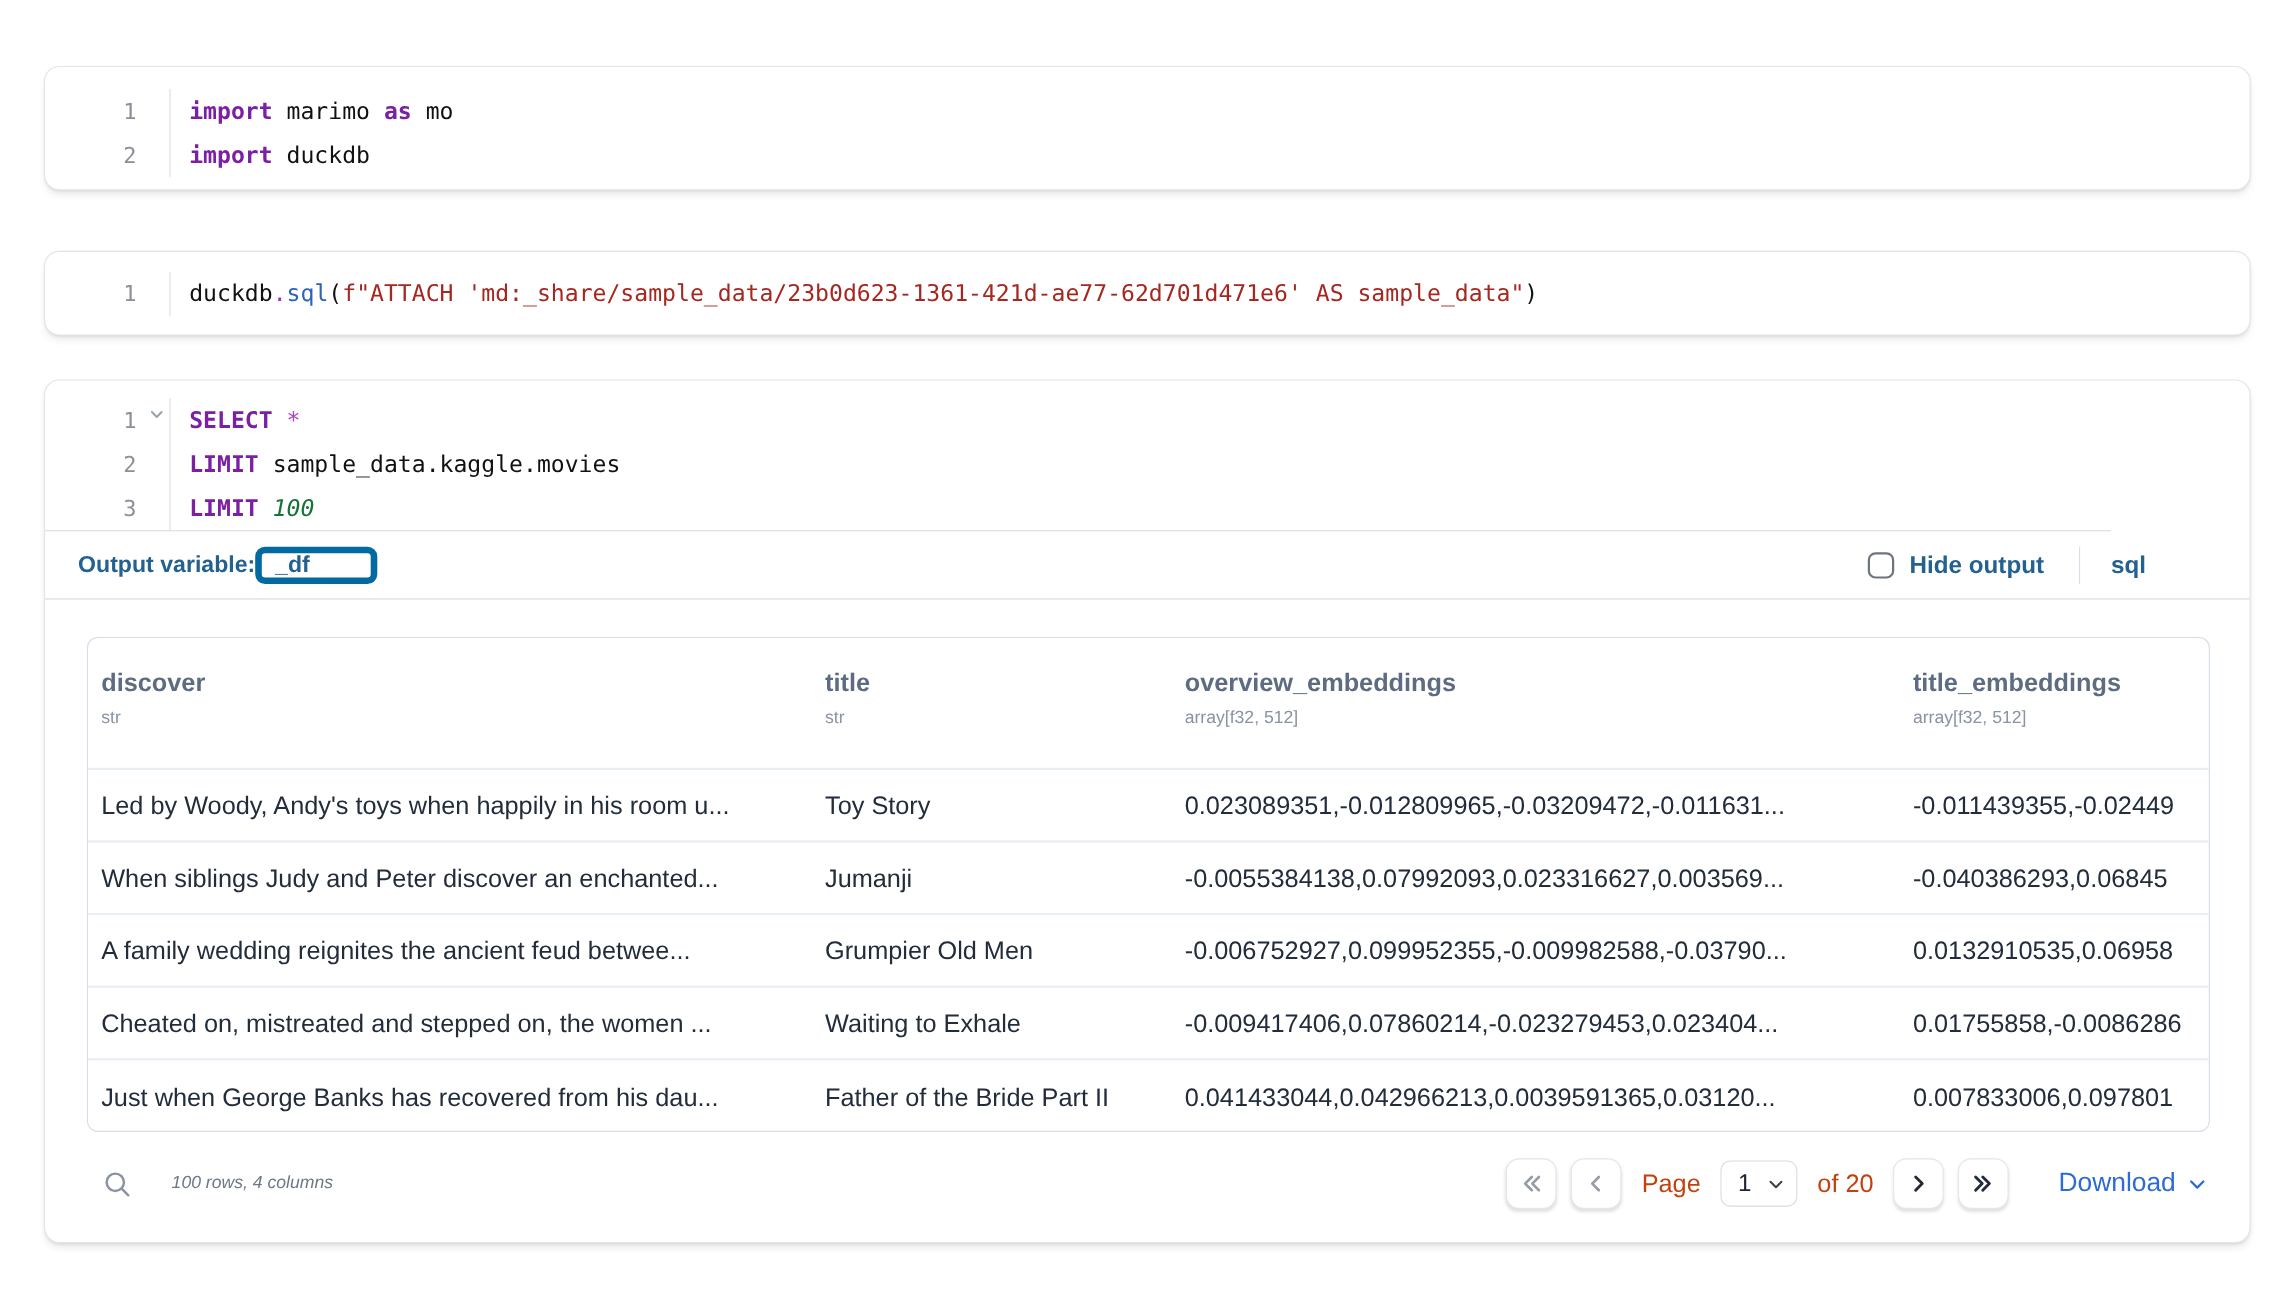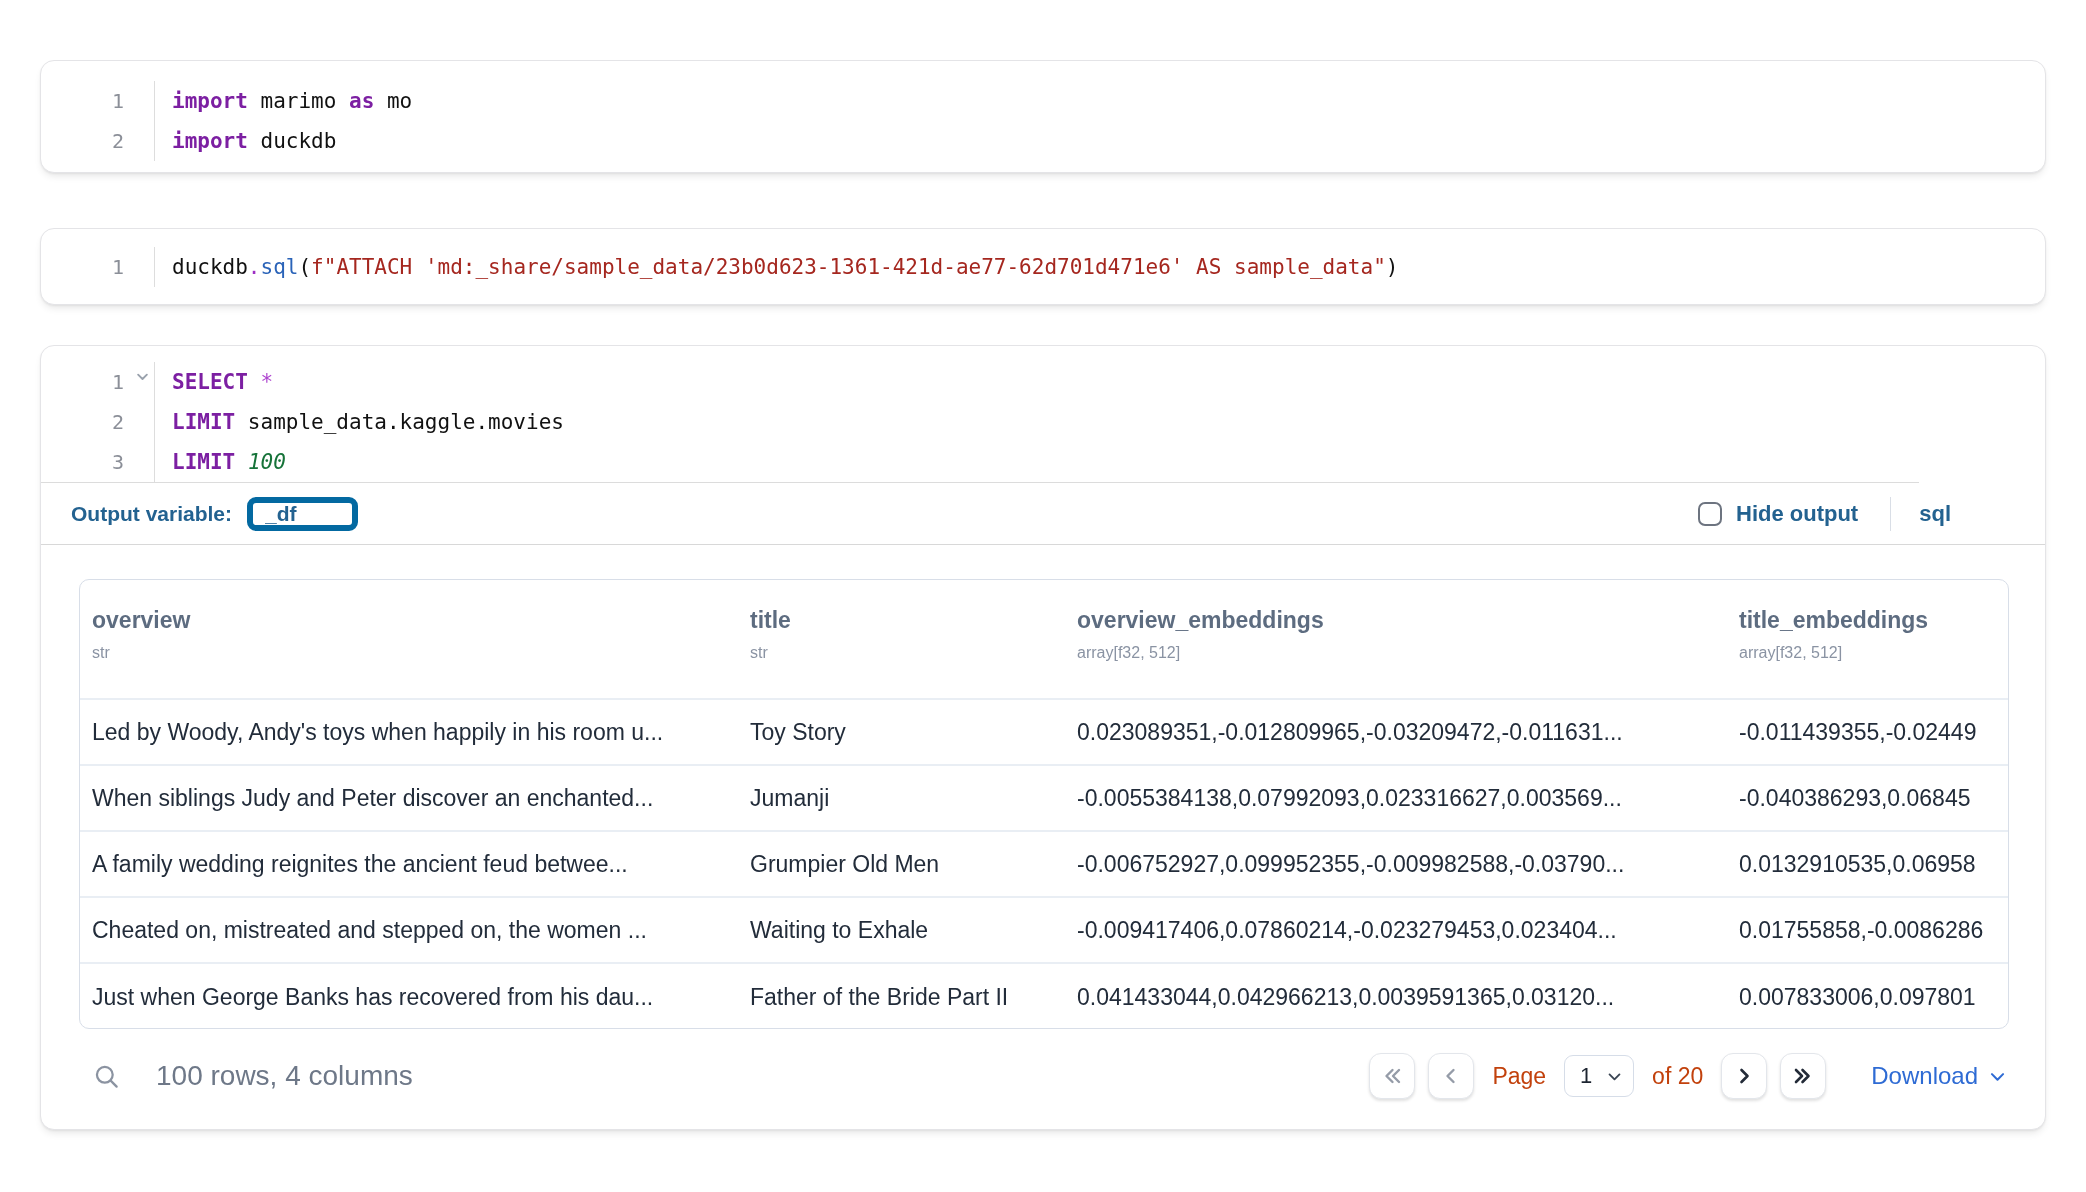--- a/index.html
+++ b/index.html
@@ -31,21 +31,21 @@
   .tk-kw{color:var(--kw);font-weight:bold;}
   .tk-pl{color:var(--code);}
   .tk-fn{color:var(--fn);}
   .tk-op{color:var(--op);}
   .tk-str{color:var(--str);}
   .tk-num{color:var(--num);font-style:italic;}
   .tk-star{color:var(--star);}
 
   .outbar{height:62px;display:flex;align-items:center;justify-content:space-between;
           padding:0 94px 0 30px;border-bottom:1px solid #d8d8d8;}
-  .outbar-left{display:flex;align-items:center;gap:15px;}
+  .outbar-left{display:flex;align-items:center;}
   .outvar-label{color:var(--ui-blue);font-weight:bold;font-size:21px;}
   .outvar-input{width:111px;height:34px;border:6px solid #0369a1;border-radius:9px;
                 padding:0 10px 0 12px;color:var(--ui-blue);font-weight:bold;font-size:21px;
                 font-family:"Liberation Sans",sans-serif;outline:none;background:#fff;}
   .outbar-right{display:flex;align-items:center;}
   .checkbox{width:24px;height:24px;border:2.5px solid #6d7480;border-radius:7px;background:#fff;
             display:inline-block;cursor:pointer;}
   .hide-label{margin-left:14px;color:var(--ui-blue);font-weight:bold;font-size:22px;}
   .vdivider{width:1px;height:34px;background:#d9dee6;margin:0 28px 0 32px;}
   .lang-label{color:var(--ui-blue);font-weight:bold;font-size:22px;}
@@ -57,21 +57,21 @@
   .thead{height:120px;padding-top:26px;border-bottom:2px solid #e9eef4;}
   .th-name{font-size:23px;font-weight:bold;color:var(--headtext);line-height:28px;}
   .th-type{margin-top:8px;font-size:16px;color:var(--typetext);line-height:22px;}
   .trow{height:66px;align-items:center;border-bottom:2px solid #e9eef4;
         font-size:23px;color:var(--rowtext);}
   .trow:last-child{border-bottom:none;}
   .tcell{overflow:hidden;white-space:nowrap;padding-right:18px;}
 
   .tfooter{margin-top:20px;height:54px;display:flex;align-items:center;justify-content:space-between;}
   .tf-left{display:flex;align-items:center;gap:36px;padding-left:14px;}
-  .tf-summary{color:var(--muted);font-size:28px;}
+  .tf-summary{color:var(--muted);font-size:16px;font-style:italic;}
   .tf-right{display:flex;align-items:center;gap:13px;}
   .pgbtn{width:46px;height:46px;border:1px solid #e3e6eb;border-radius:12px;background:#fff;
          box-shadow:0 2px 3px rgba(0,0,0,.12);display:flex;align-items:center;justify-content:center;
          cursor:pointer;}
   .pg-label{font-size:23px;color:#c2410c;margin:0 5px;}
   .pgselect{width:70px;height:42px;border:1px solid #d6dde8;border-radius:9px;background:#fff;
             display:flex;align-items:center;justify-content:space-between;
             padding:0 10px 0 15px;font-size:22px;color:#1c2430;cursor:pointer;}
   .download{display:flex;align-items:center;gap:10px;color:var(--download);font-size:24px;
             margin-left:32px;cursor:pointer;}
@@ -142,21 +142,21 @@
       <span class="hide-label">Hide output</span>
       <span class="vdivider"></span>
       <span class="lang-label">sql</span>
     </div>
   </div>
 
   <div class="output">
     <div class="tablebox">
       <div class="tgrid thead" id="thead">
           <div class="tcell">
-            <div class="th-name">overview</div>
+            <div class="th-name">discover</div>
             <div class="th-type">str</div>
           </div>
           <div class="tcell">
             <div class="th-name">title</div>
             <div class="th-type">str</div>
           </div>
           <div class="tcell">
             <div class="th-name">overview_embeddings</div>
             <div class="th-type">array[f32, 512]</div>
           </div>

